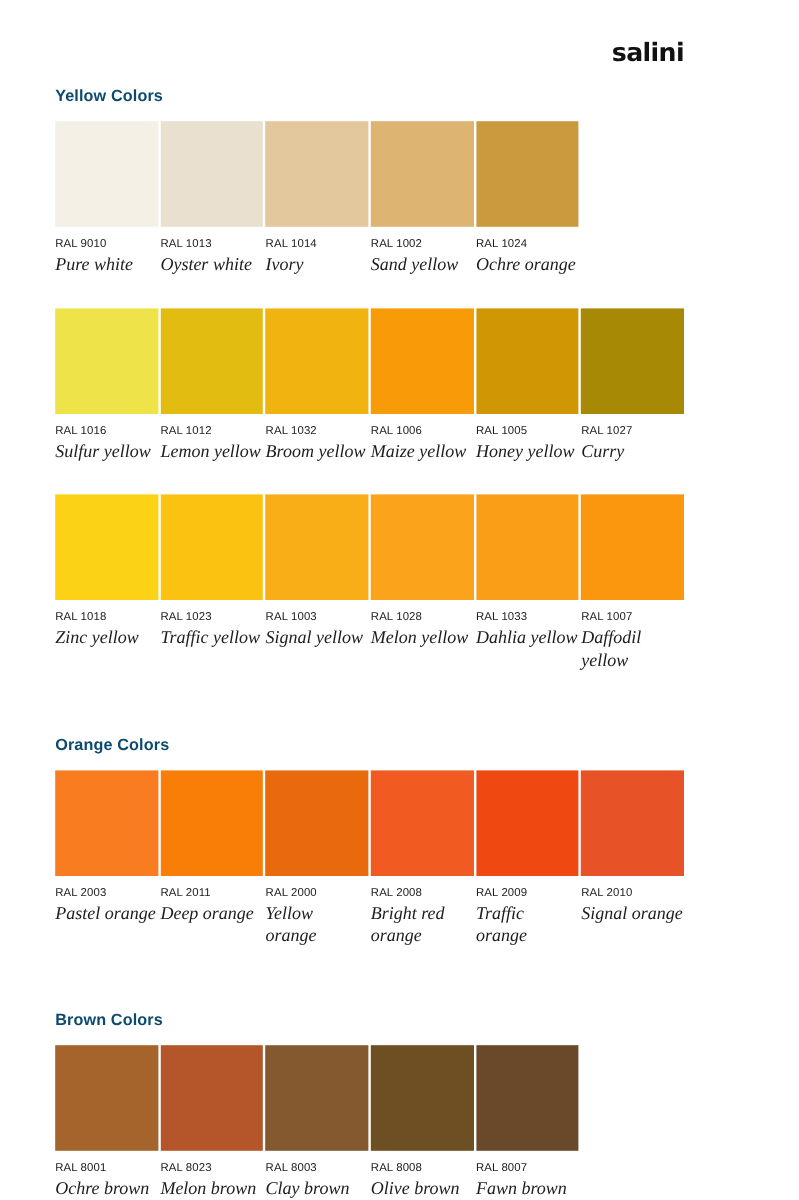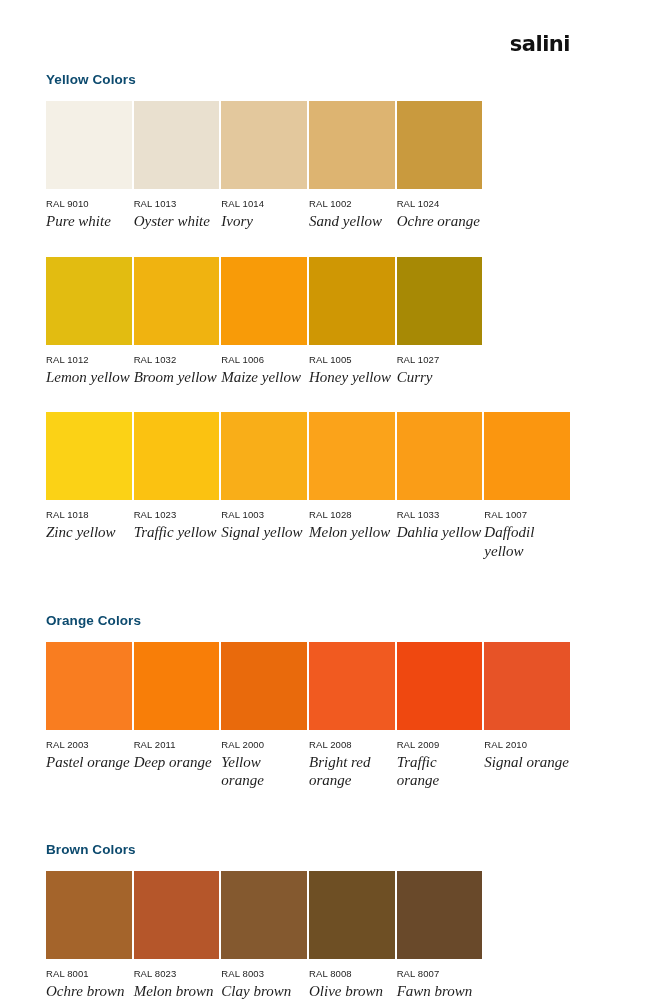--- a/index.html
+++ b/index.html
@@ -125,20 +125,27 @@
         <div class="chip" style="background:#c99a3e"></div>
         <div class="labels">
           <div class="code">RAL 1024</div>
           <div class="name">Ochre orange</div>
         </div>
       </div>
     </div>
 
     <div class="grid row-block">
       <div class="swatch-cell">
+        <div class="chip" style="background:#eee44a"></div>
+        <div class="labels">
+          <div class="code">RAL 1016</div>
+          <div class="name">Sulfur yellow</div>
+        </div>
+      </div>
+      <div class="swatch-cell">
         <div class="chip" style="background:#e2bc11"></div>
         <div class="labels">
           <div class="code">RAL 1012</div>
           <div class="name">Lemon yellow</div>
         </div>
       </div>
       <div class="swatch-cell">
         <div class="chip" style="background:#f0b310"></div>
         <div class="labels">
           <div class="code">RAL 1032</div>

